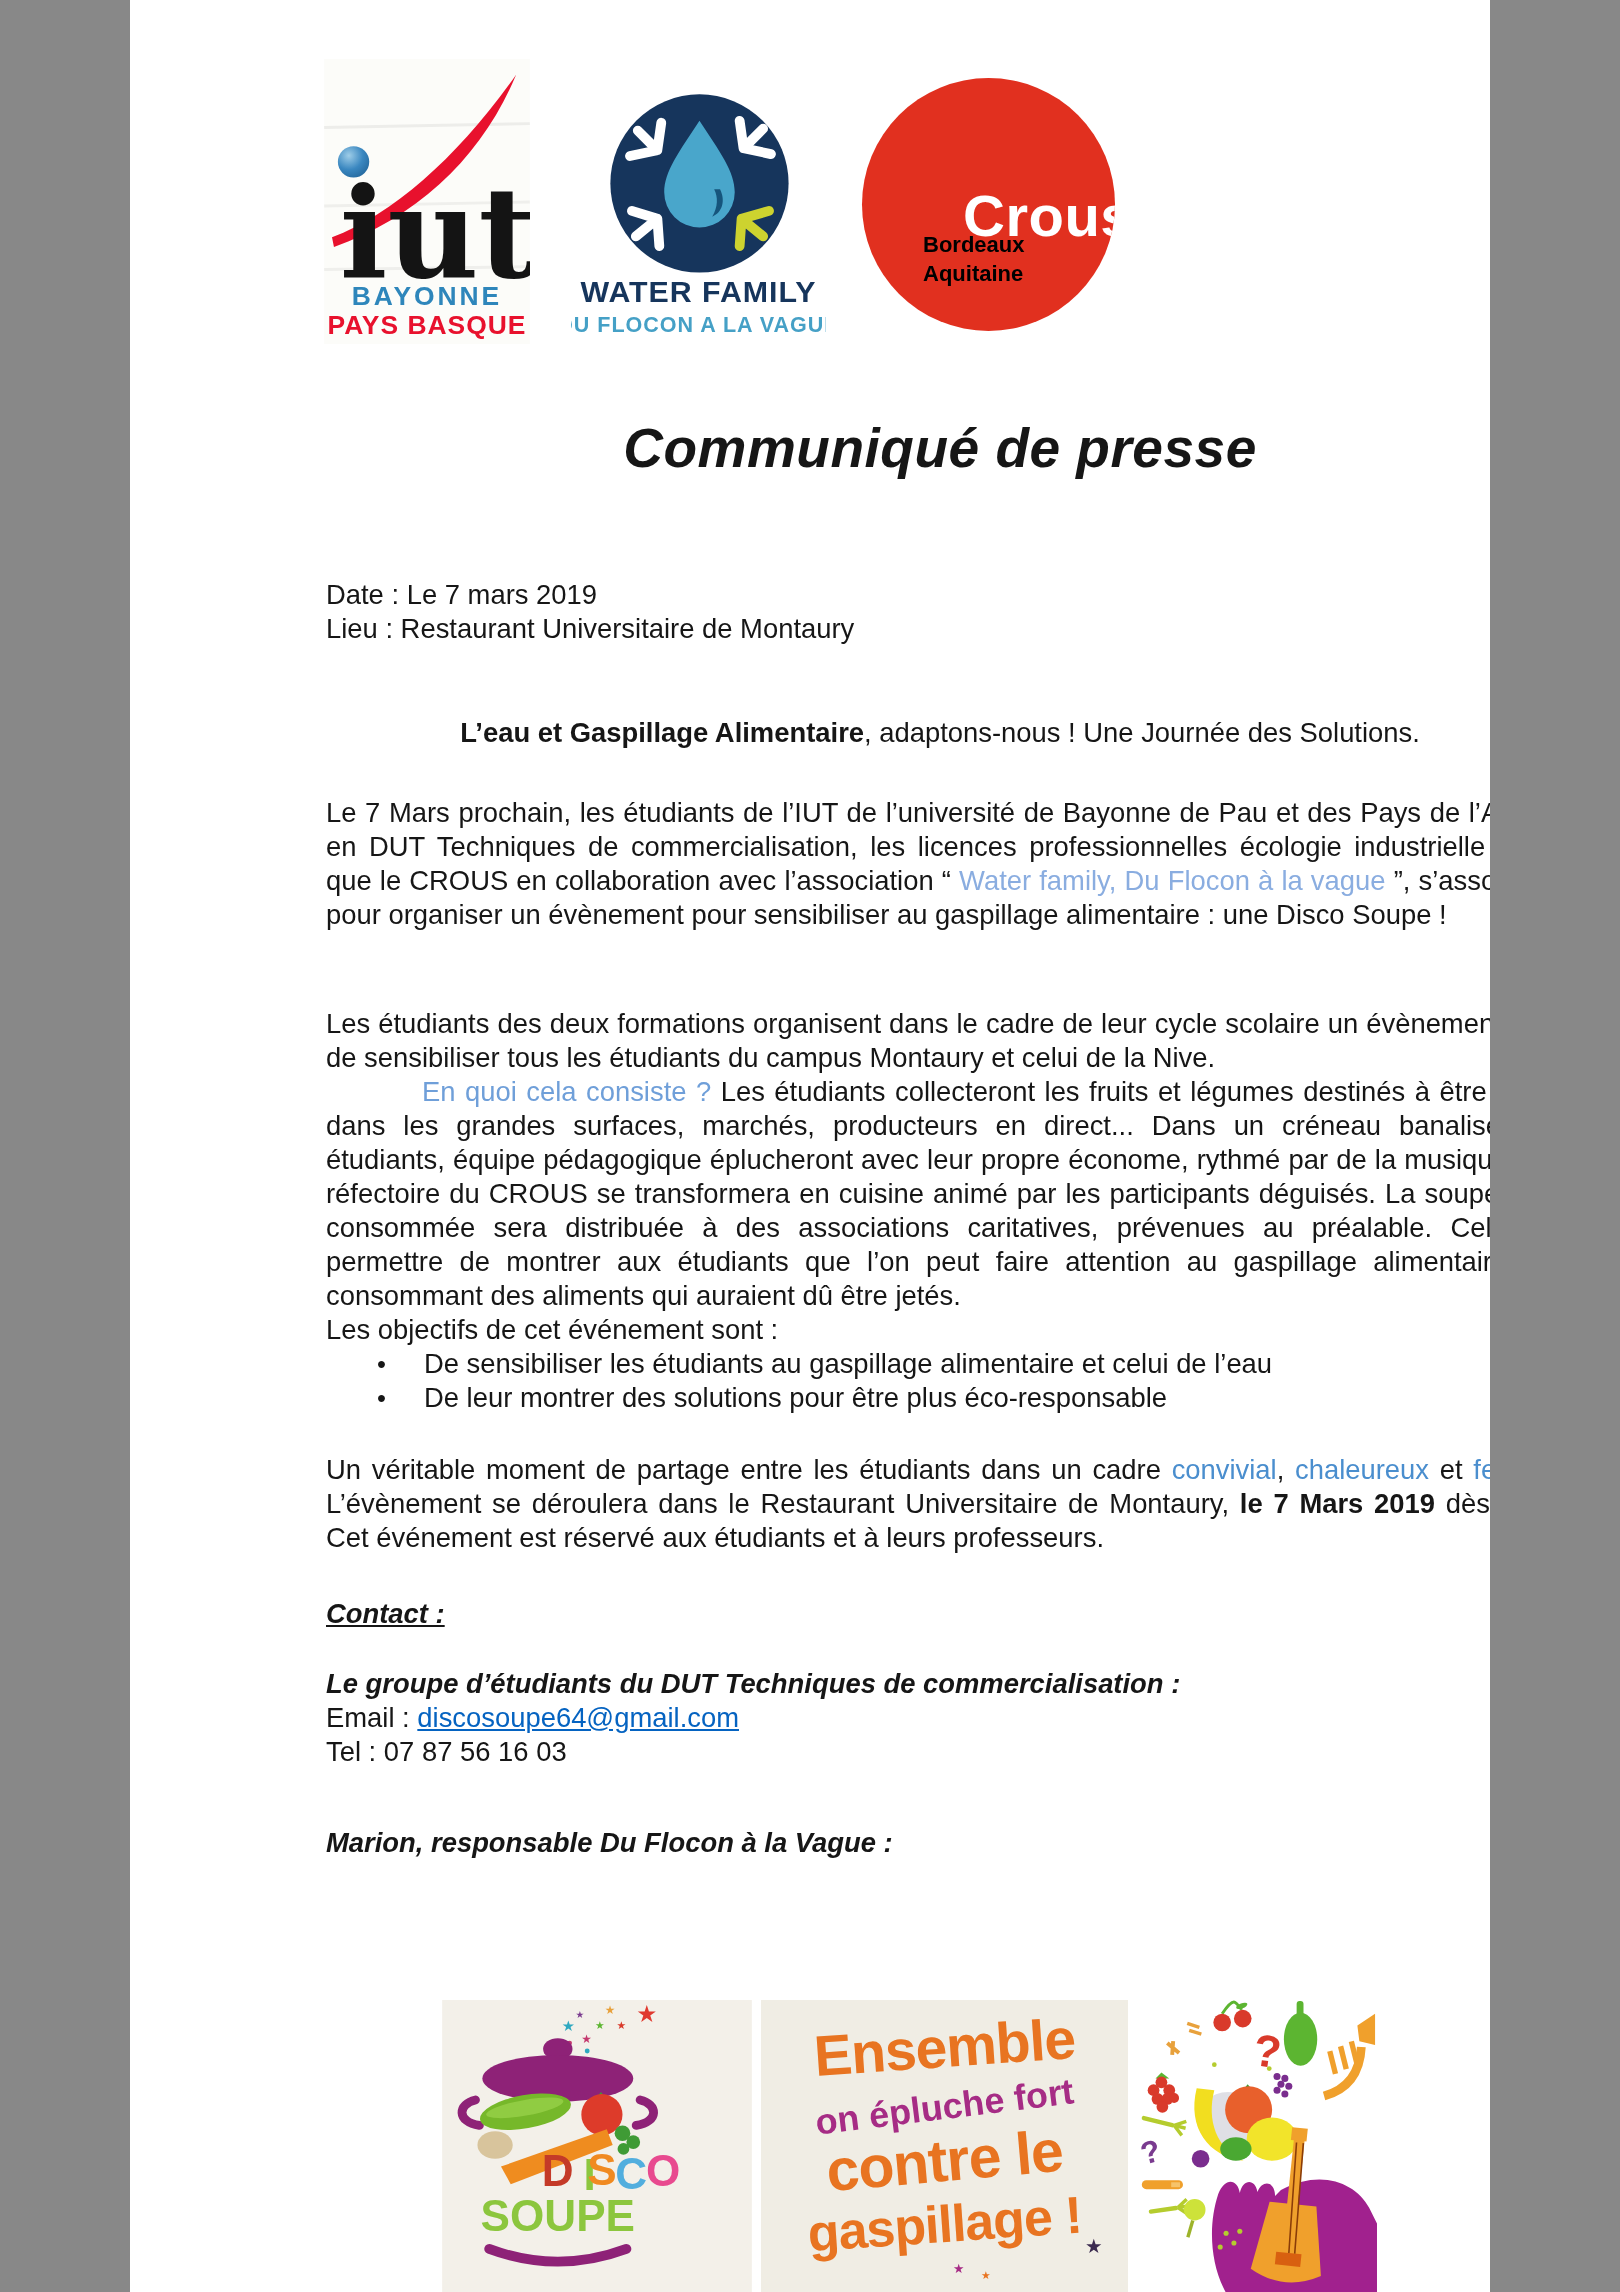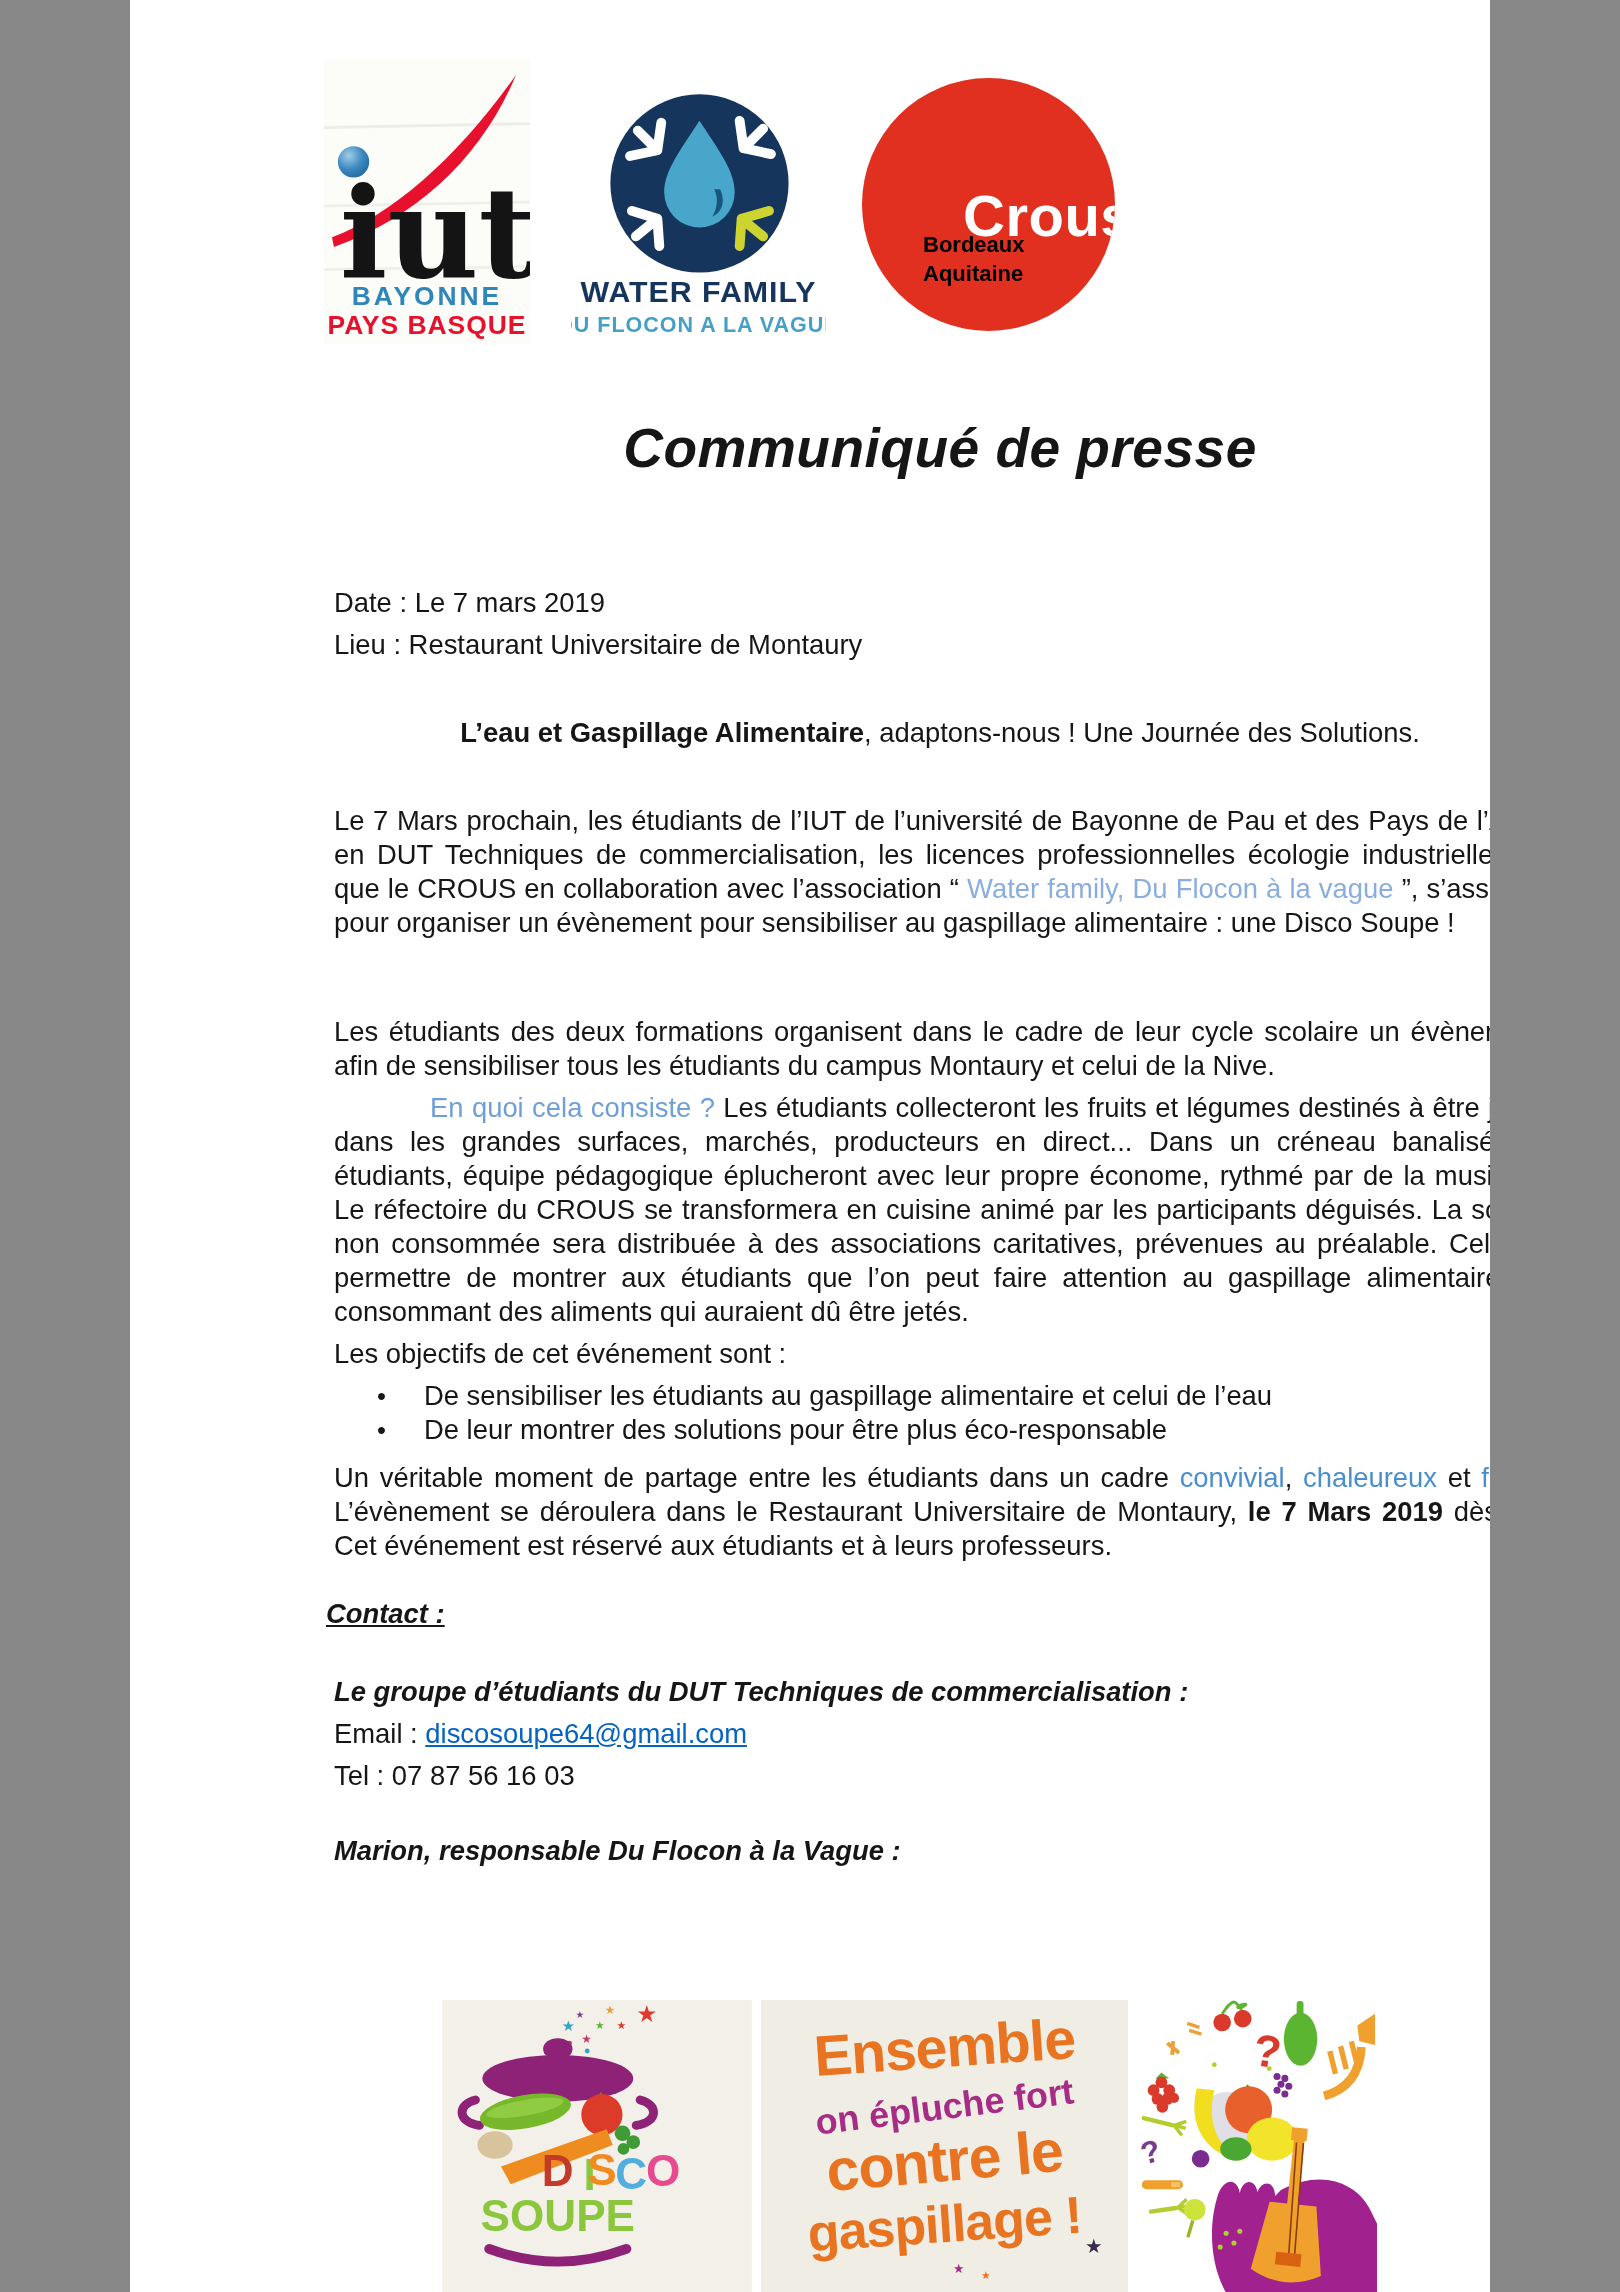--- a/index.html
+++ b/index.html
@@ -4,21 +4,21 @@
 <style>
   html,body{margin:0;padding:0;background:#888;}
   .page{
     position:relative; width:1360px; height:2293px; background:#ffffff;
     font-family:"Liberation Sans", sans-serif; color:#161616; overflow:hidden;
     margin:0 auto;
   }
   .abs{position:absolute;}
   .body-text{font-size:27.4px; line-height:34px;}
   .just{text-align:justify;}
-  p{margin:8px;}
+  p{margin:0;}
   a.email-link{color:#0563c1; text-decoration:underline; cursor:pointer;}
   .blue-soft{color:#8aade0;}
   .blue-mid{color:#6f9fd9;}
   .blue-strong{color:#4a8ece;}
   .bold{font-weight:bold;}
   .doc-title{
     left:196px; top:416px; width:1228px; text-align:center;
     font-size:55px; font-weight:bold; font-style:italic; letter-spacing:0.5px;
   }
   .meta-block{left:196px; top:578px; width:1228px;}

